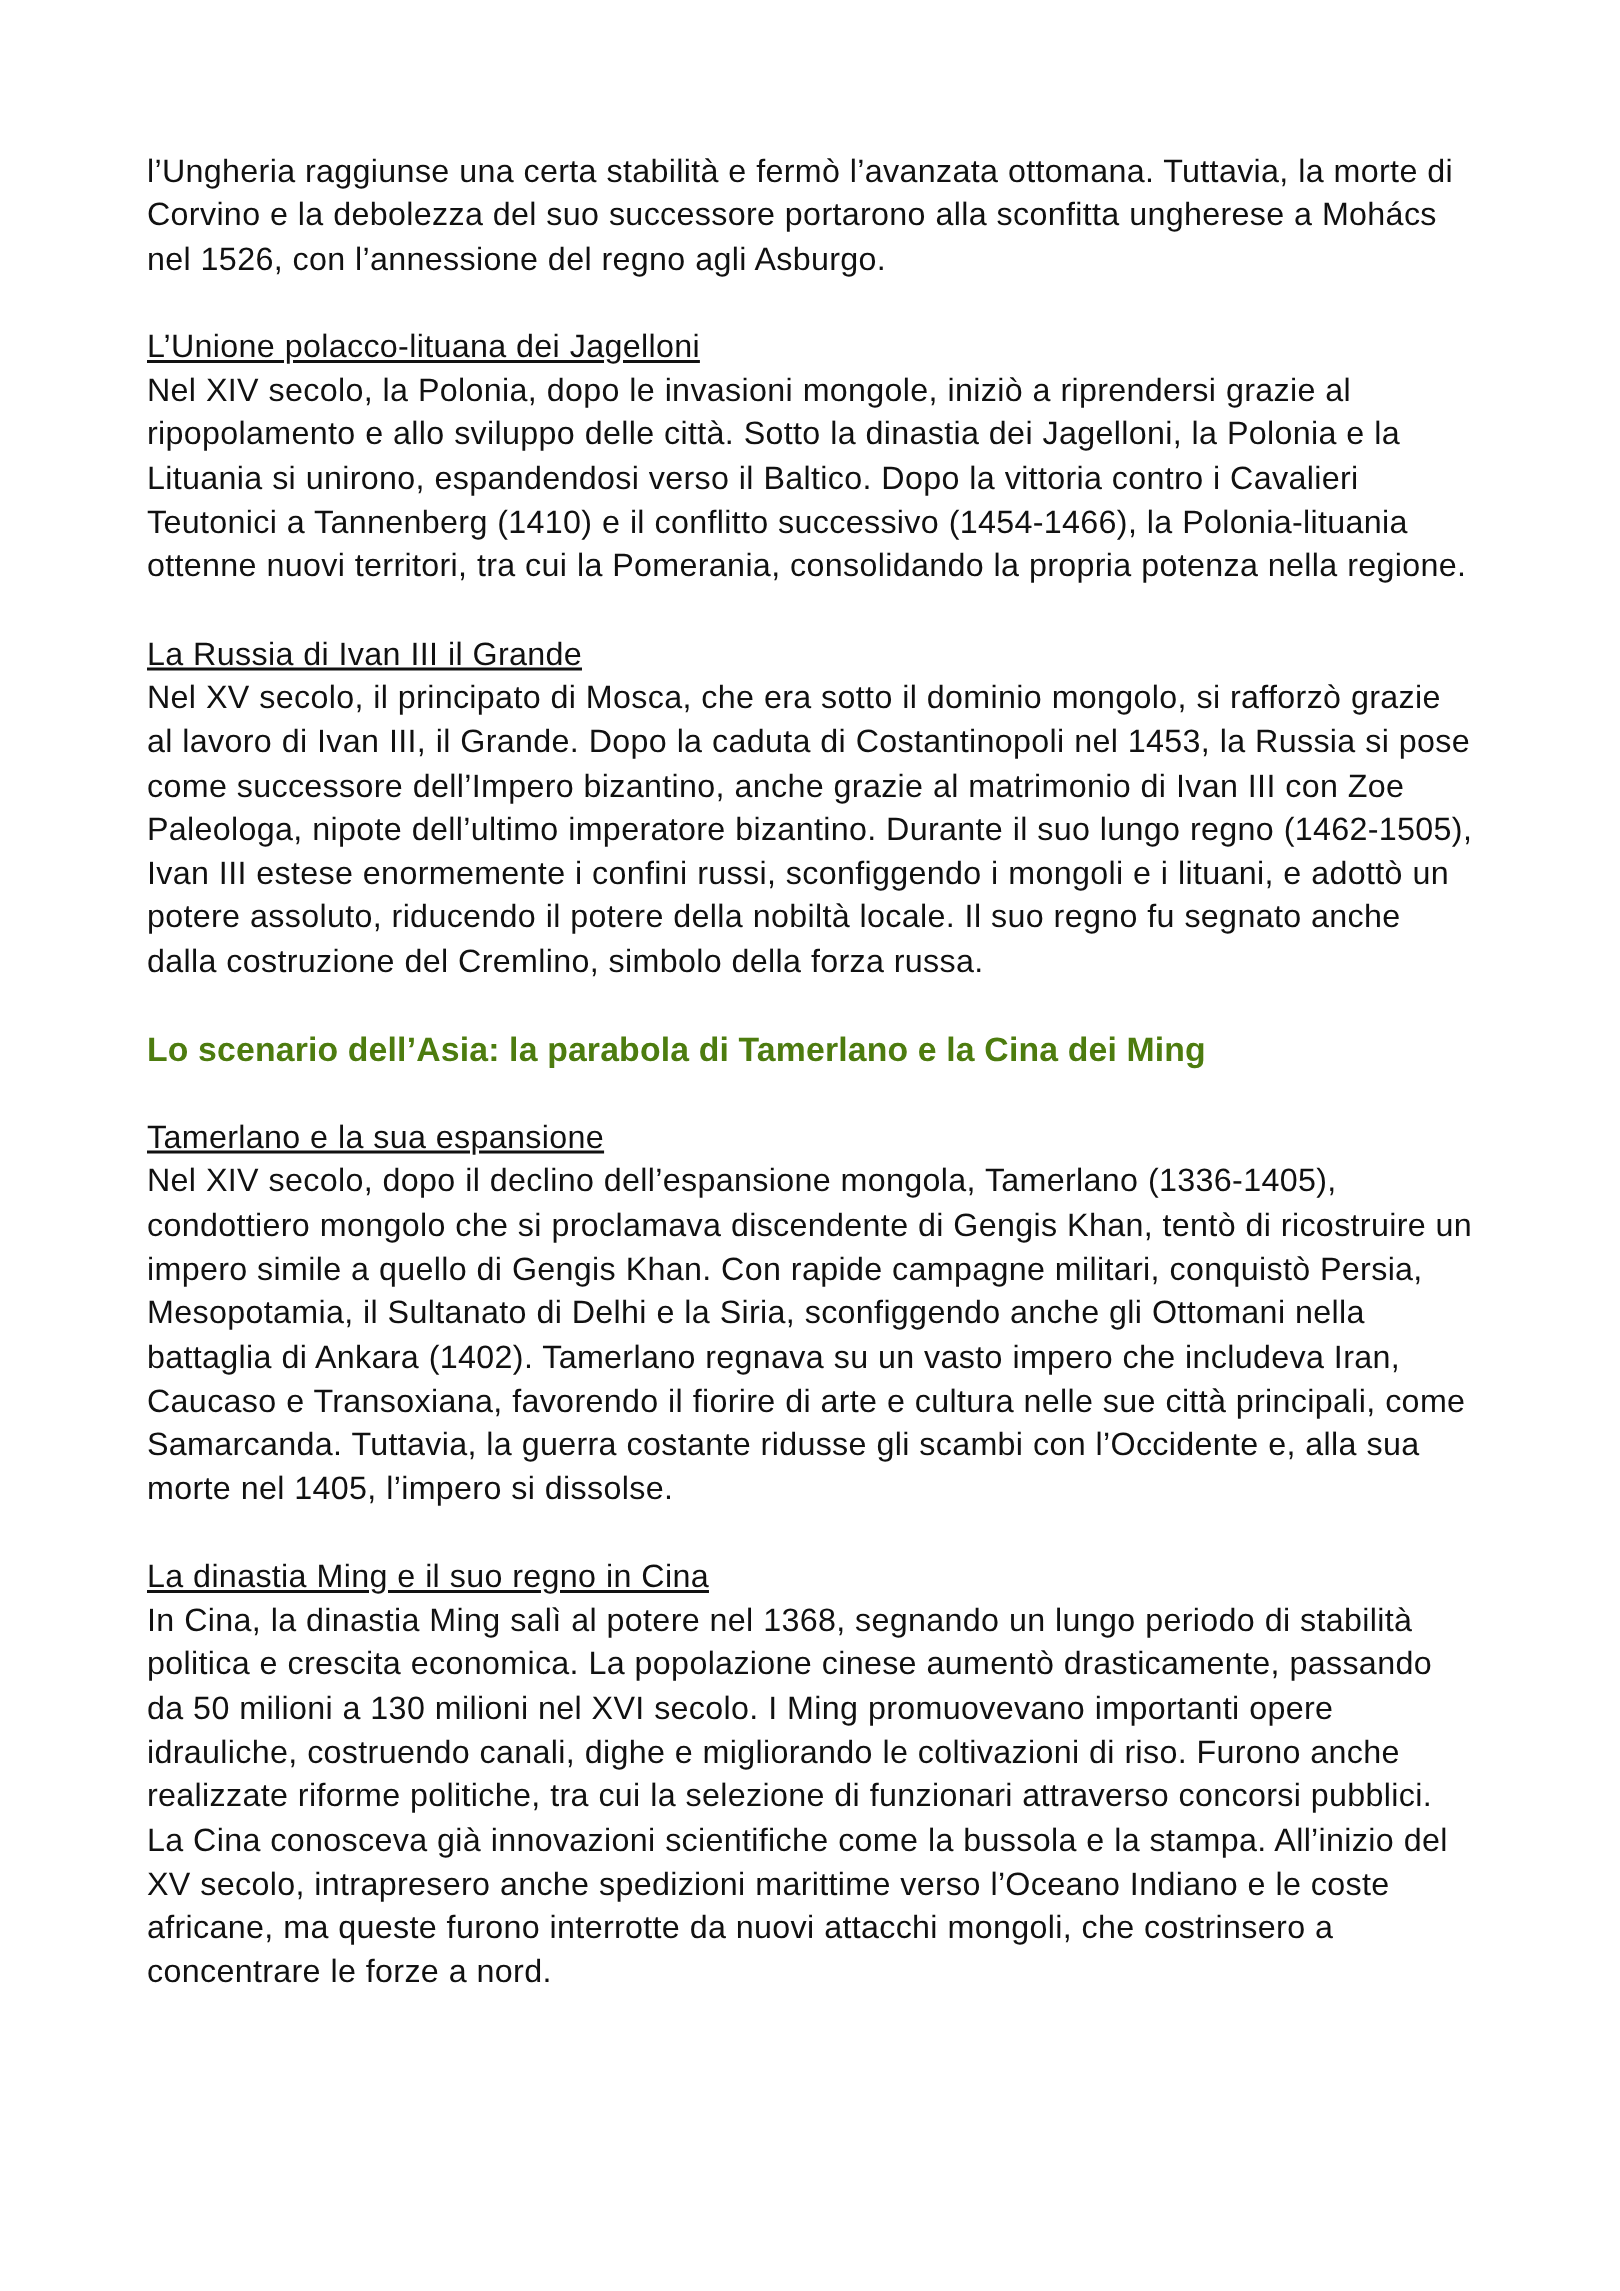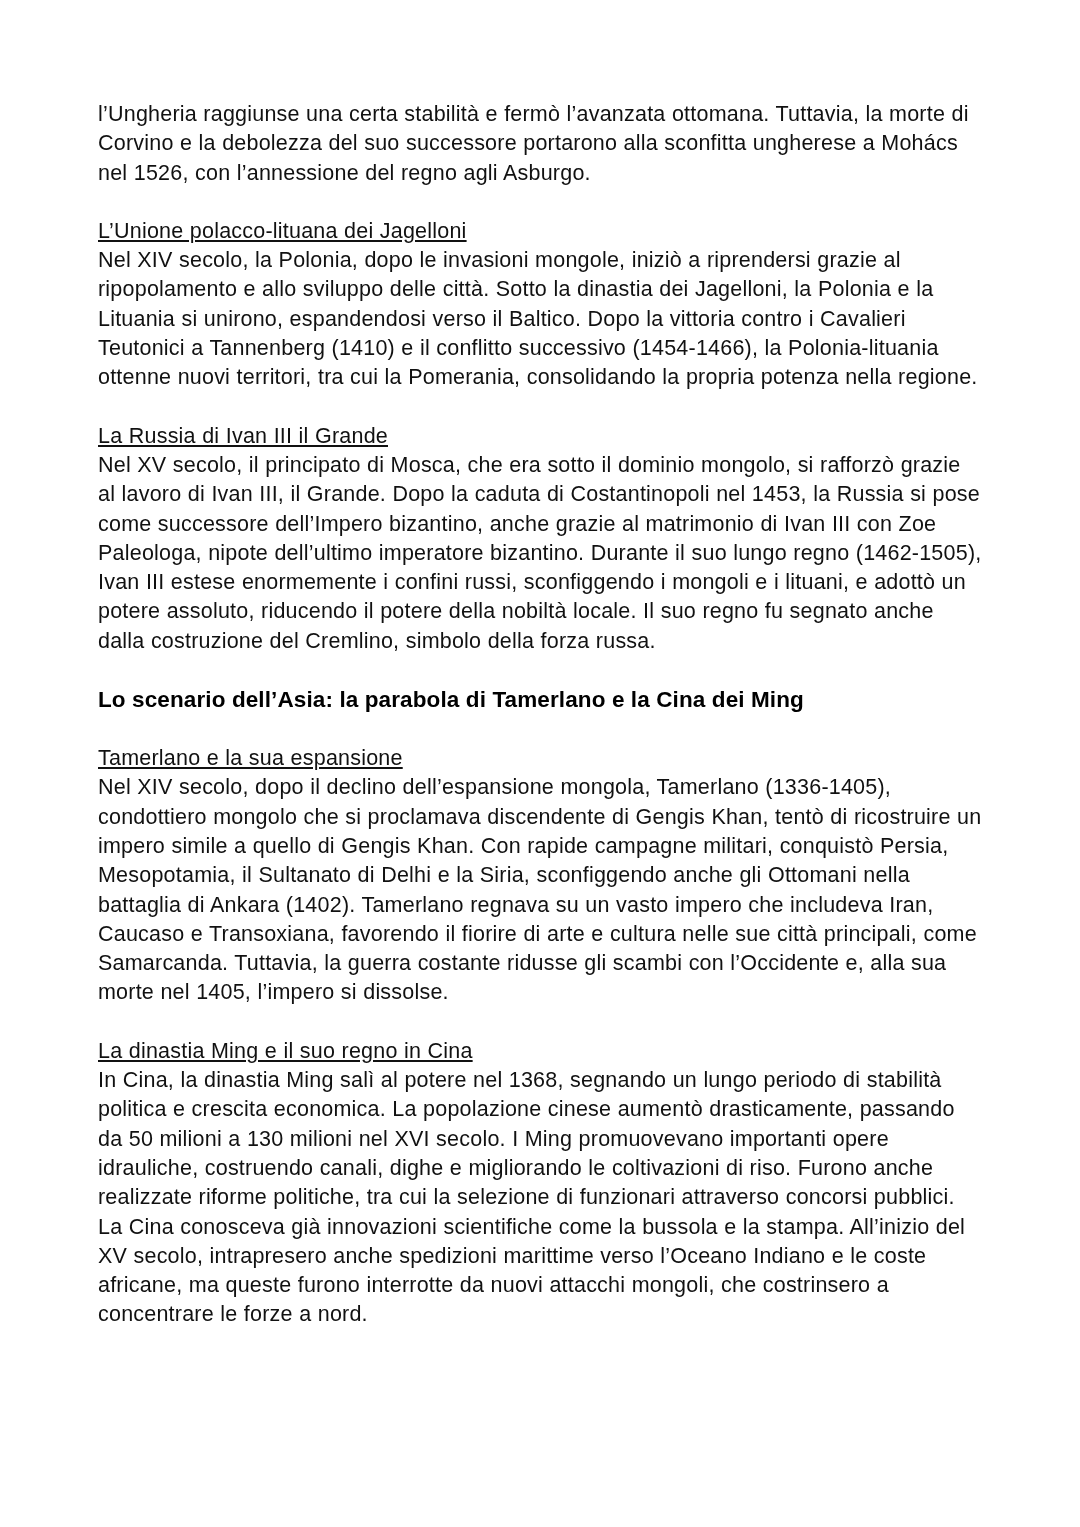--- a/index.html
+++ b/index.html
@@ -38,21 +38,21 @@
   }
   p.para:last-child {
     margin-bottom: 15px;
   }
   h2.section-heading {
     margin: 0 0 29px 0;
     font-size: 22.5px;
     line-height: 30px;
     font-weight: bold;
     letter-spacing: 0.005em;
-    color: #000000;
+    color: #4d7c0f;
   }
   .sub-line {
     display: block;
     text-decoration: underline;
   }
 </style>
 </head>
 <body>
 
 <div class="page">

